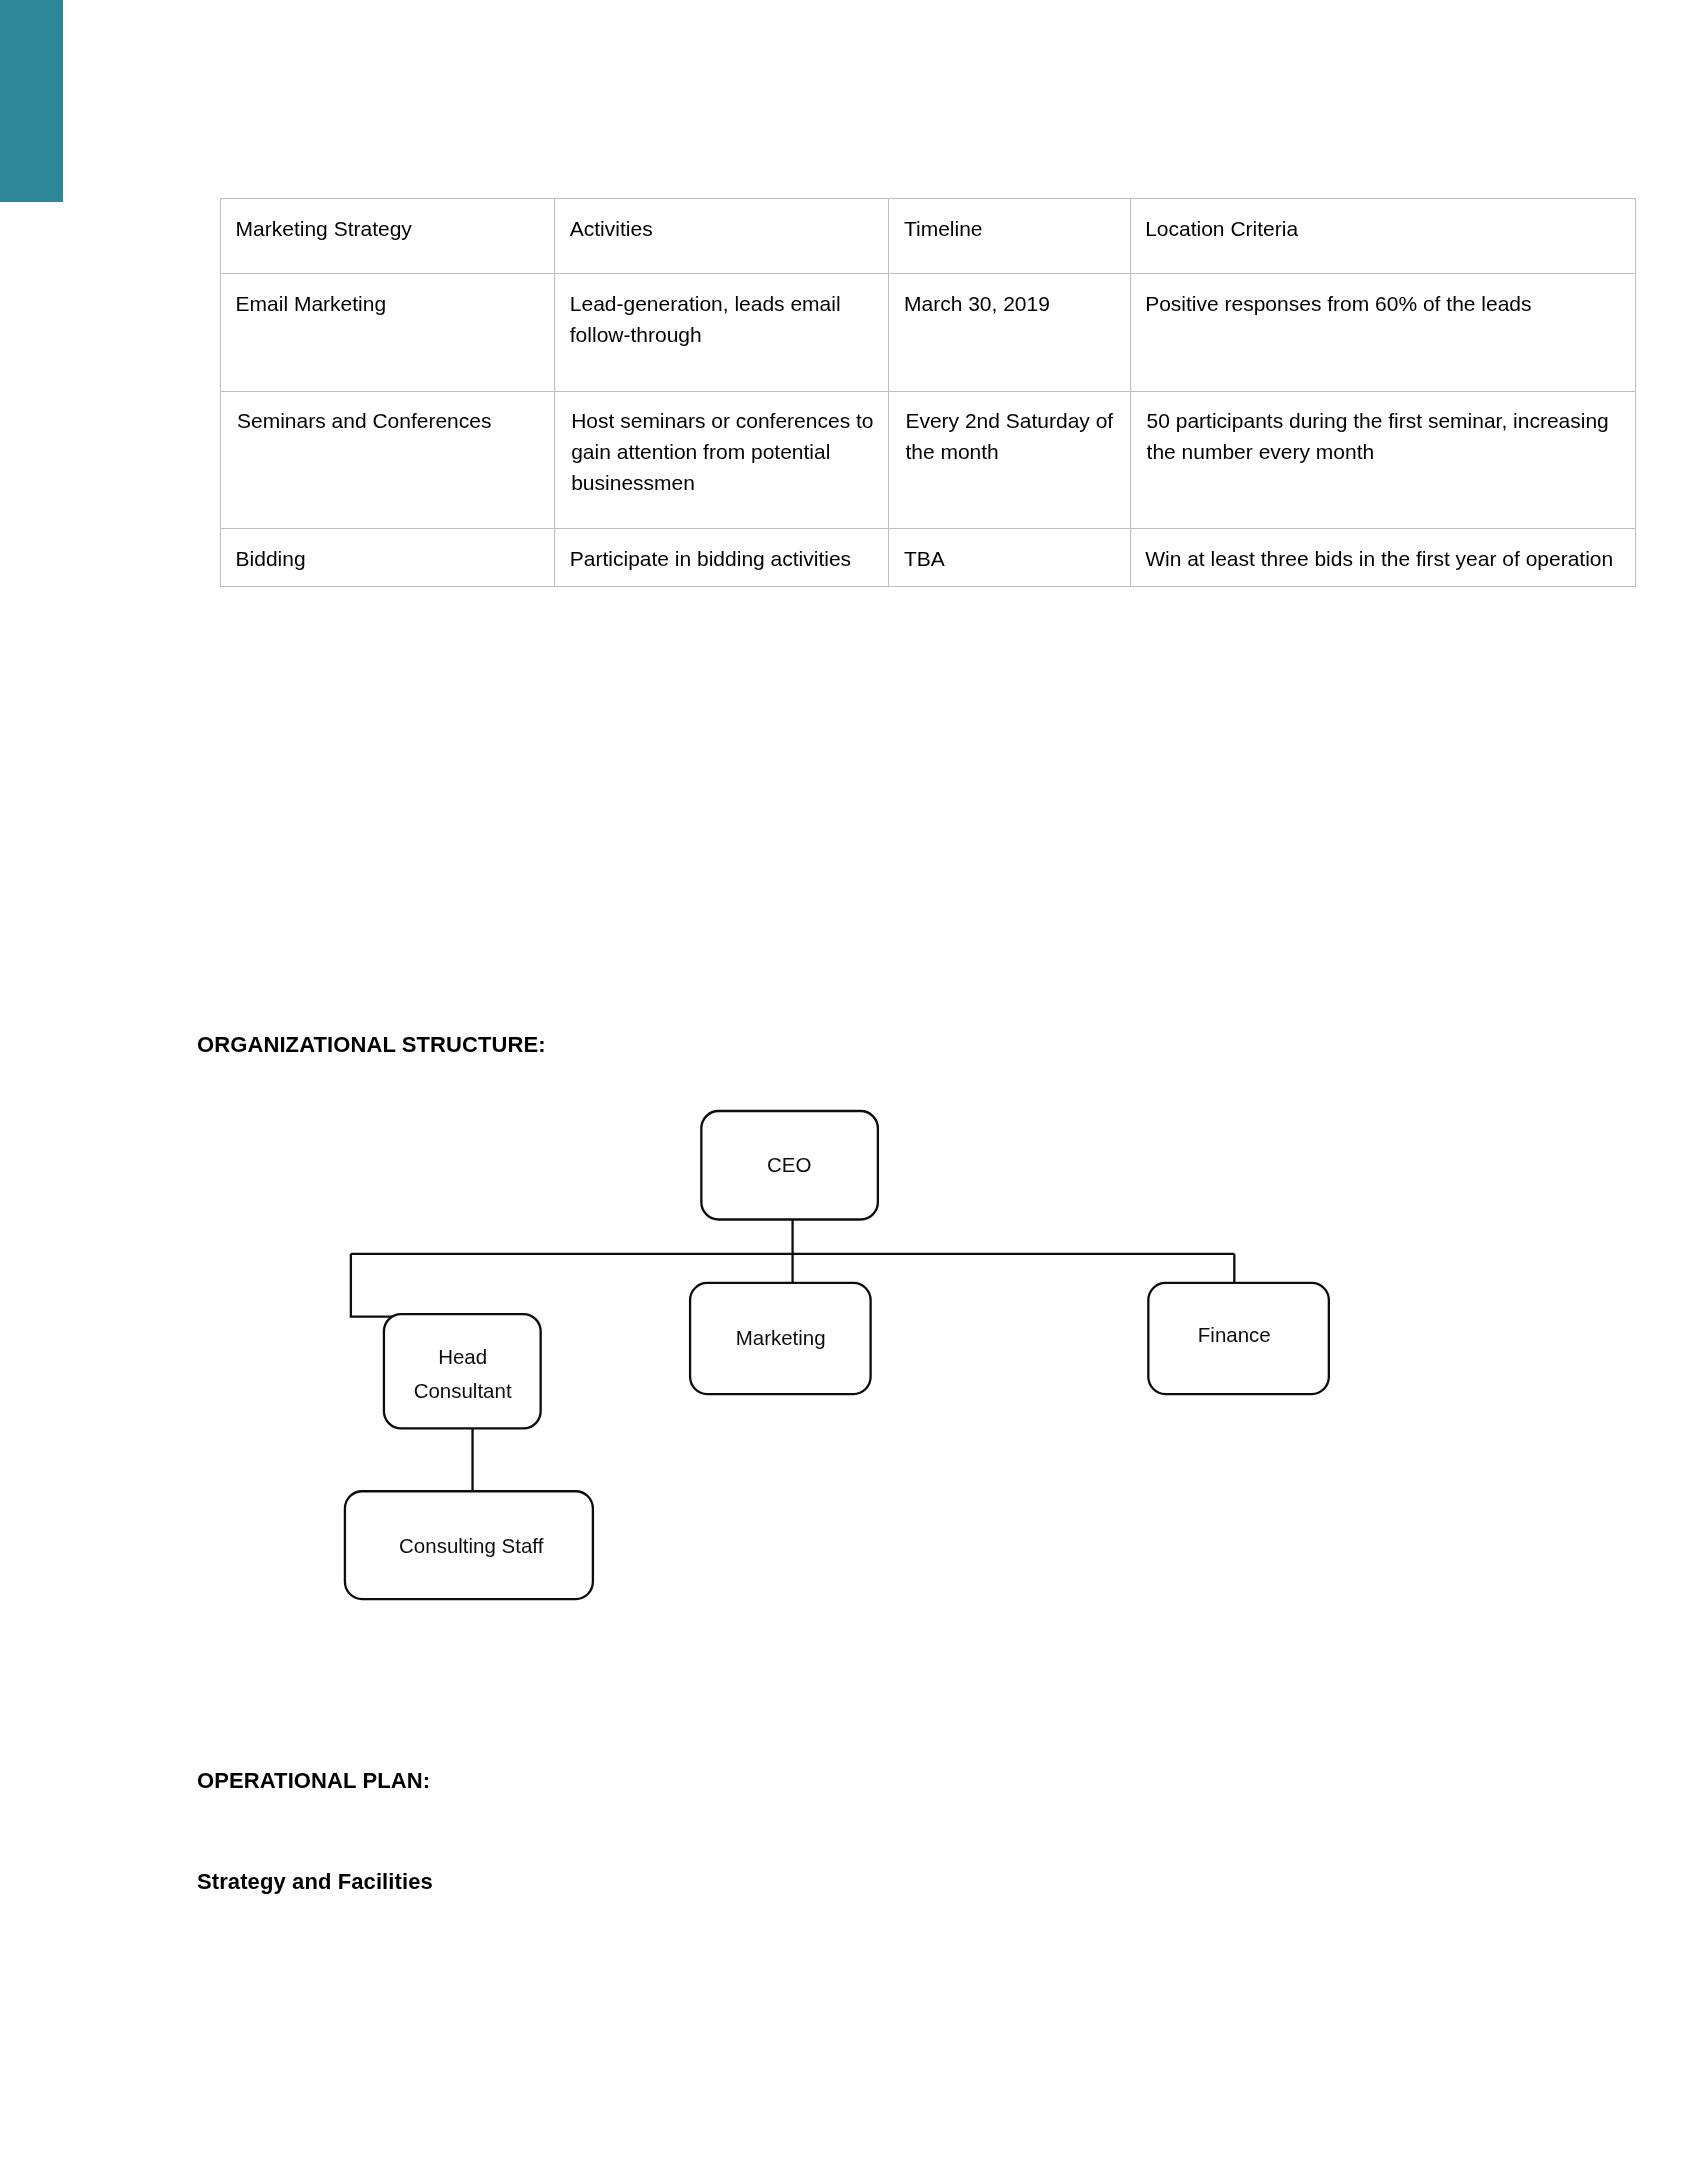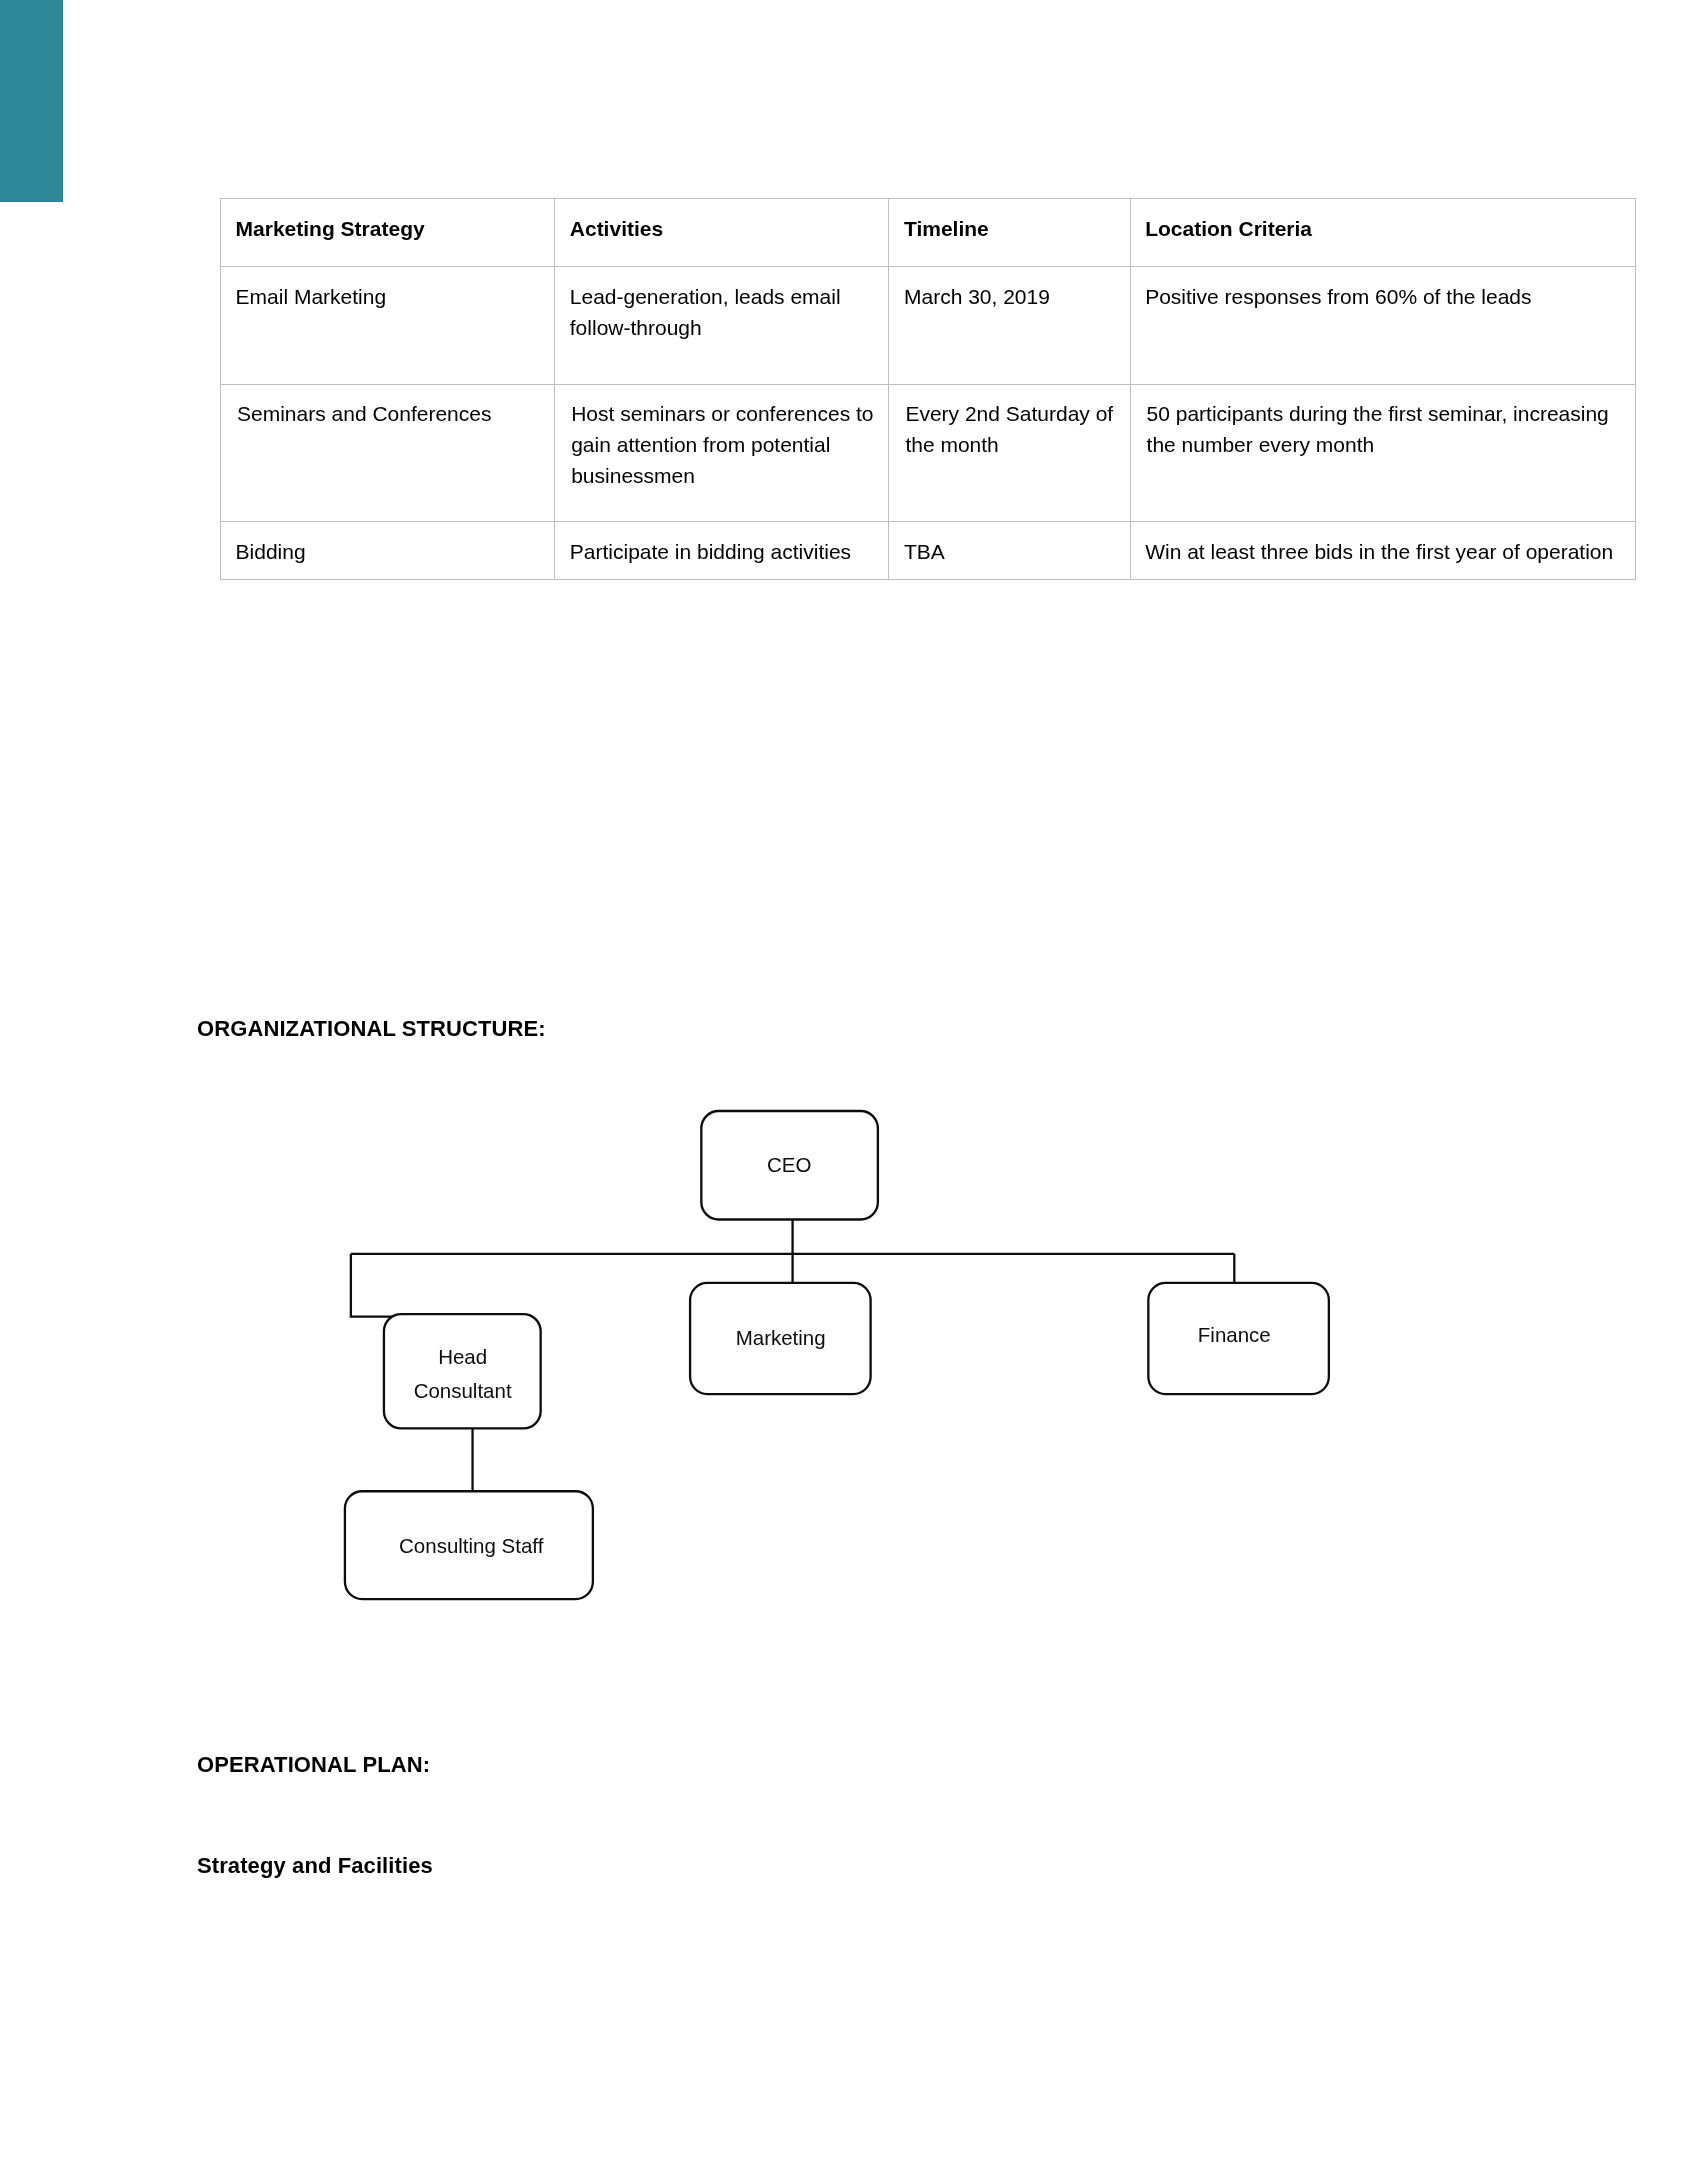--- a/index.html
+++ b/index.html
@@ -42,39 +42,40 @@
   }
   .strategy-table td,
   .strategy-table th {
     border: 1.3px solid #bfbfbf;
     vertical-align: top;
     padding: 14.6px 14.6px 17px 14.6px;
     text-align: left;
     font-weight: normal;
   }
   .strategy-table thead th {
-    font-weight: bold;
-    padding-bottom: 22px;
+    font-weight: normal;
+    padding-bottom: 29px;
   }
   .col-strategy { width: 304px; }
   .col-activities { width: 304px; }
   .col-timeline  { width: 211px; margin-top: 48px; }
   .col-success   { width: 475px; }
 
   .row-pad-1 td { padding-bottom: 40px; }
   .row-pad-2 td { padding-bottom: 29px; padding-left: 16px; }
   .row-pad-3 td { padding-bottom: 12px; }
 
   
   .heading {
     position: absolute;
     font-size: 22px;
     font-weight: bold;
     letter-spacing: 0.1px;
     white-space: nowrap;
+    margin-top: 16px;
   }
   .heading-org   { left: 197px; top: 1016px; }
   .heading-ops   { left: 197px; top: 1752px; }
   .heading-loc   { left: 197px; top: 1853px; }
 
   
   .orgchart {
     position: absolute;
     left: 0px;
     top: 1074px;

